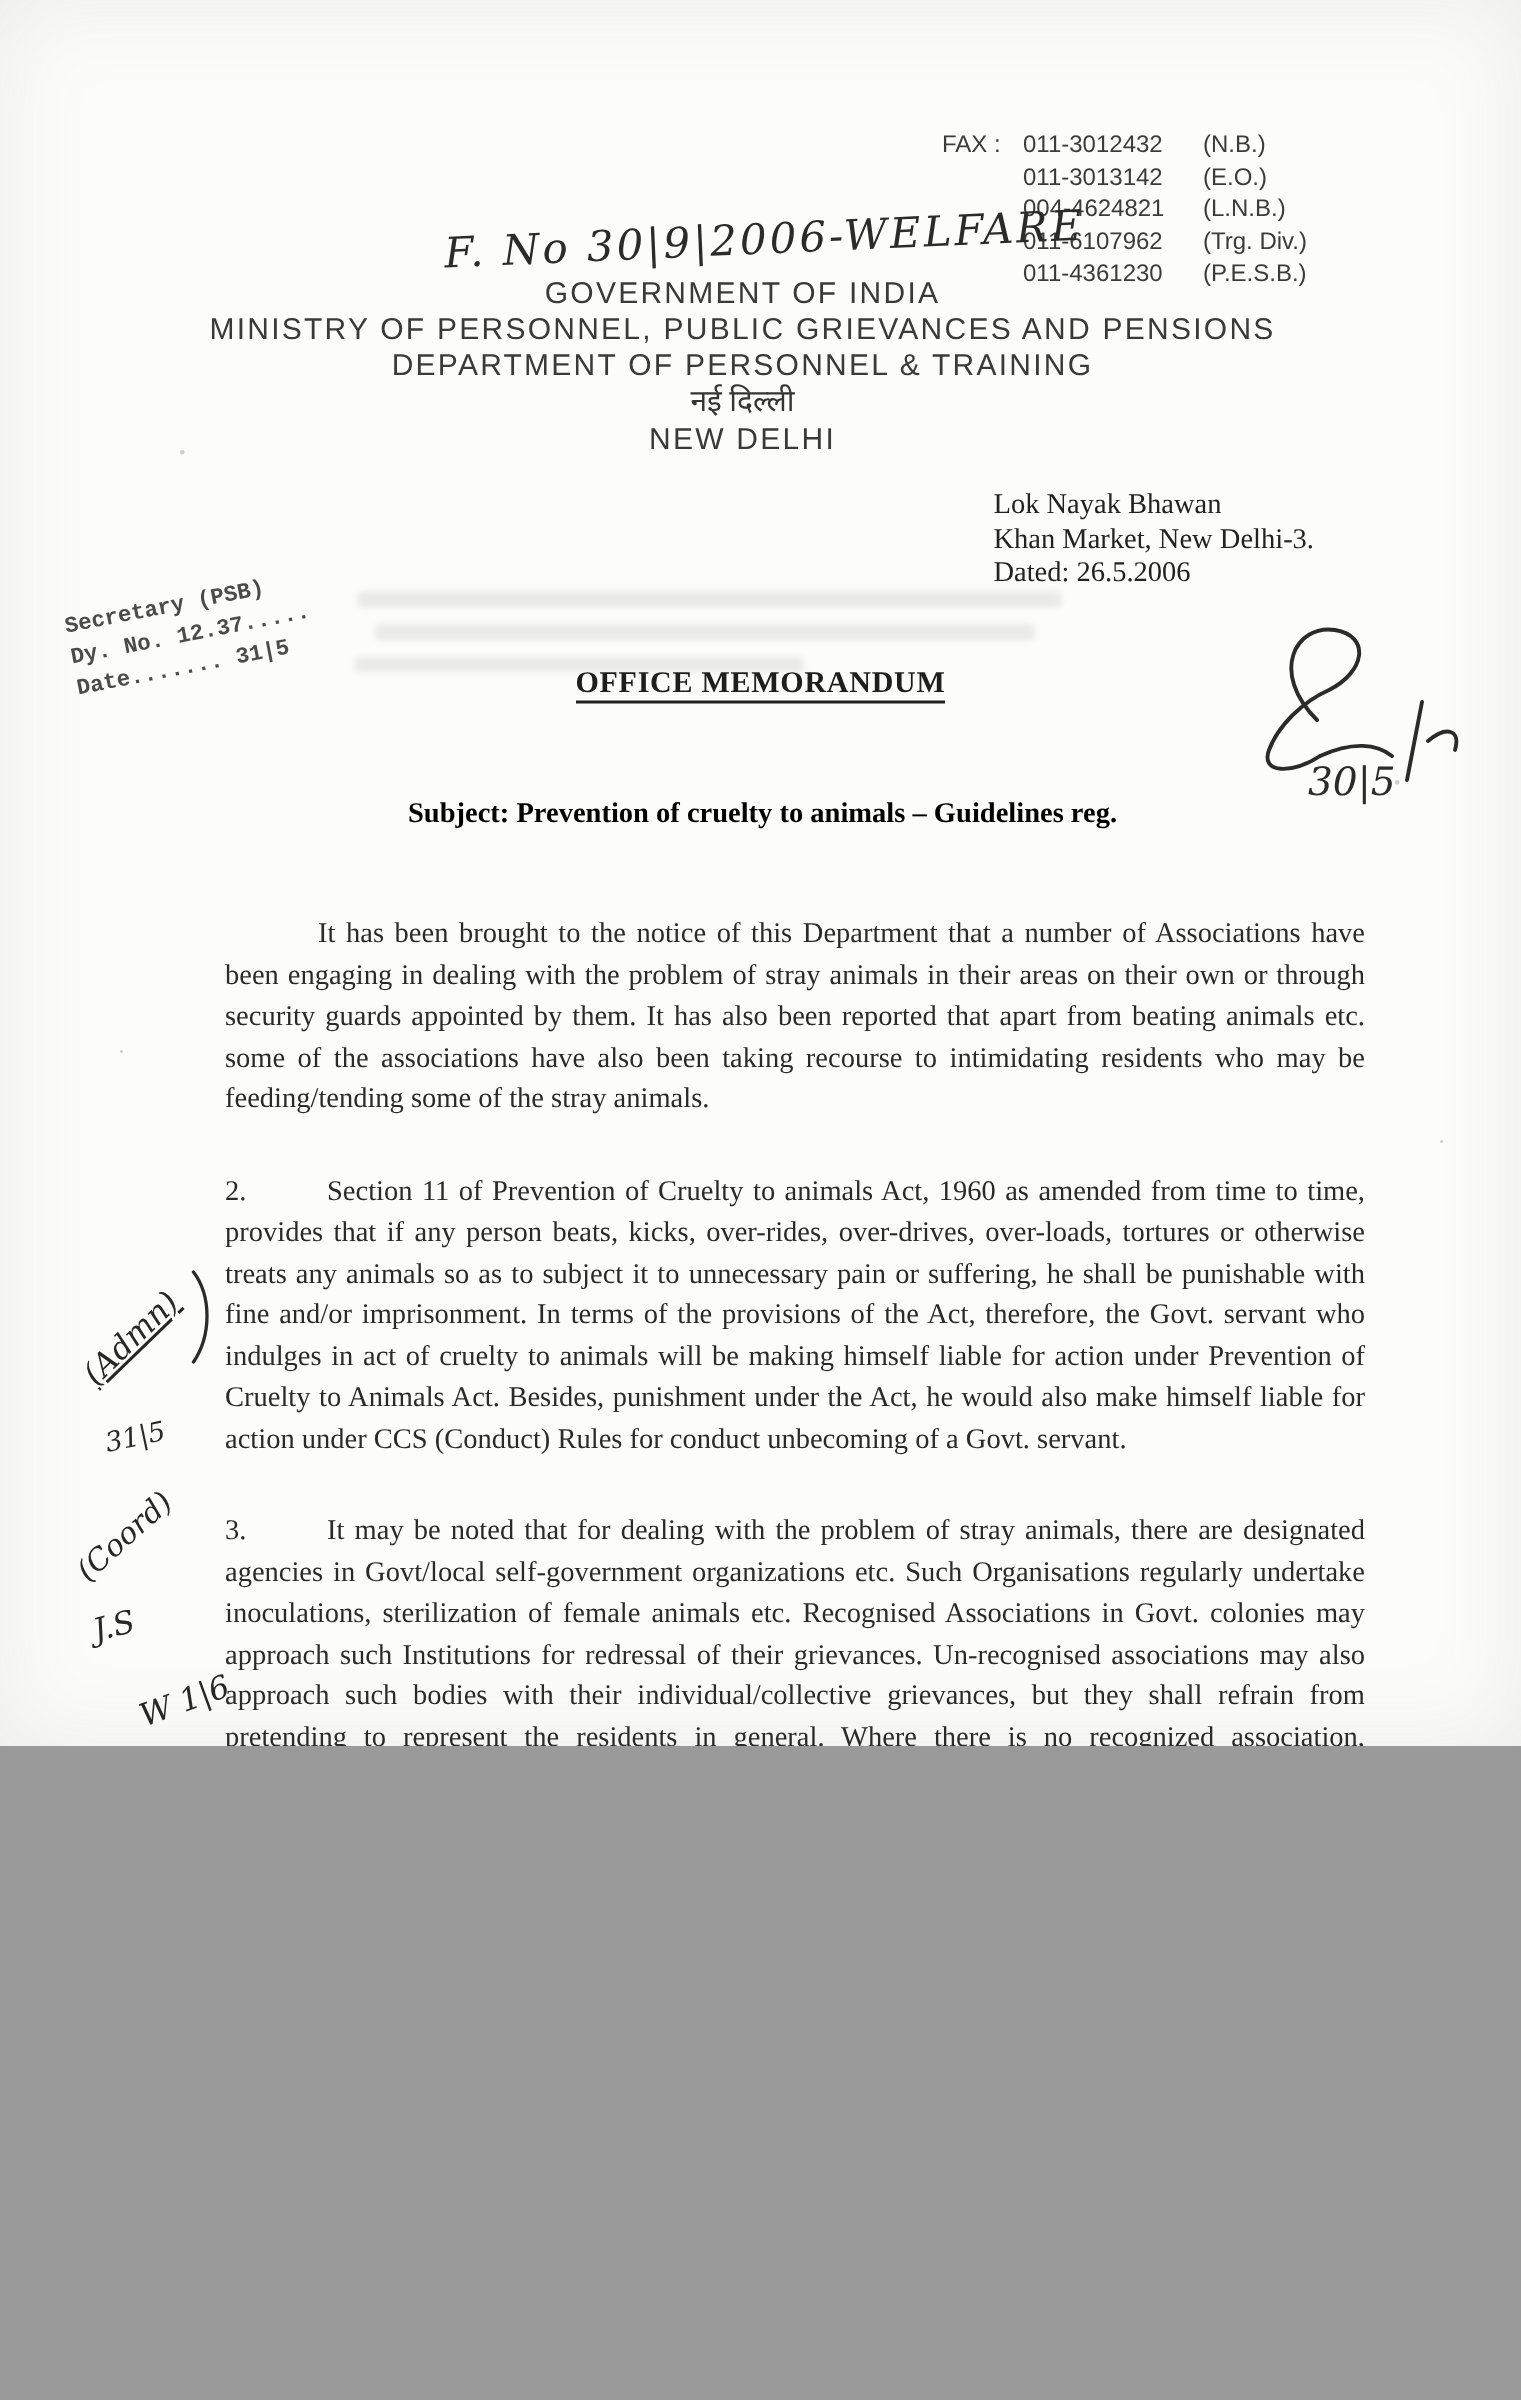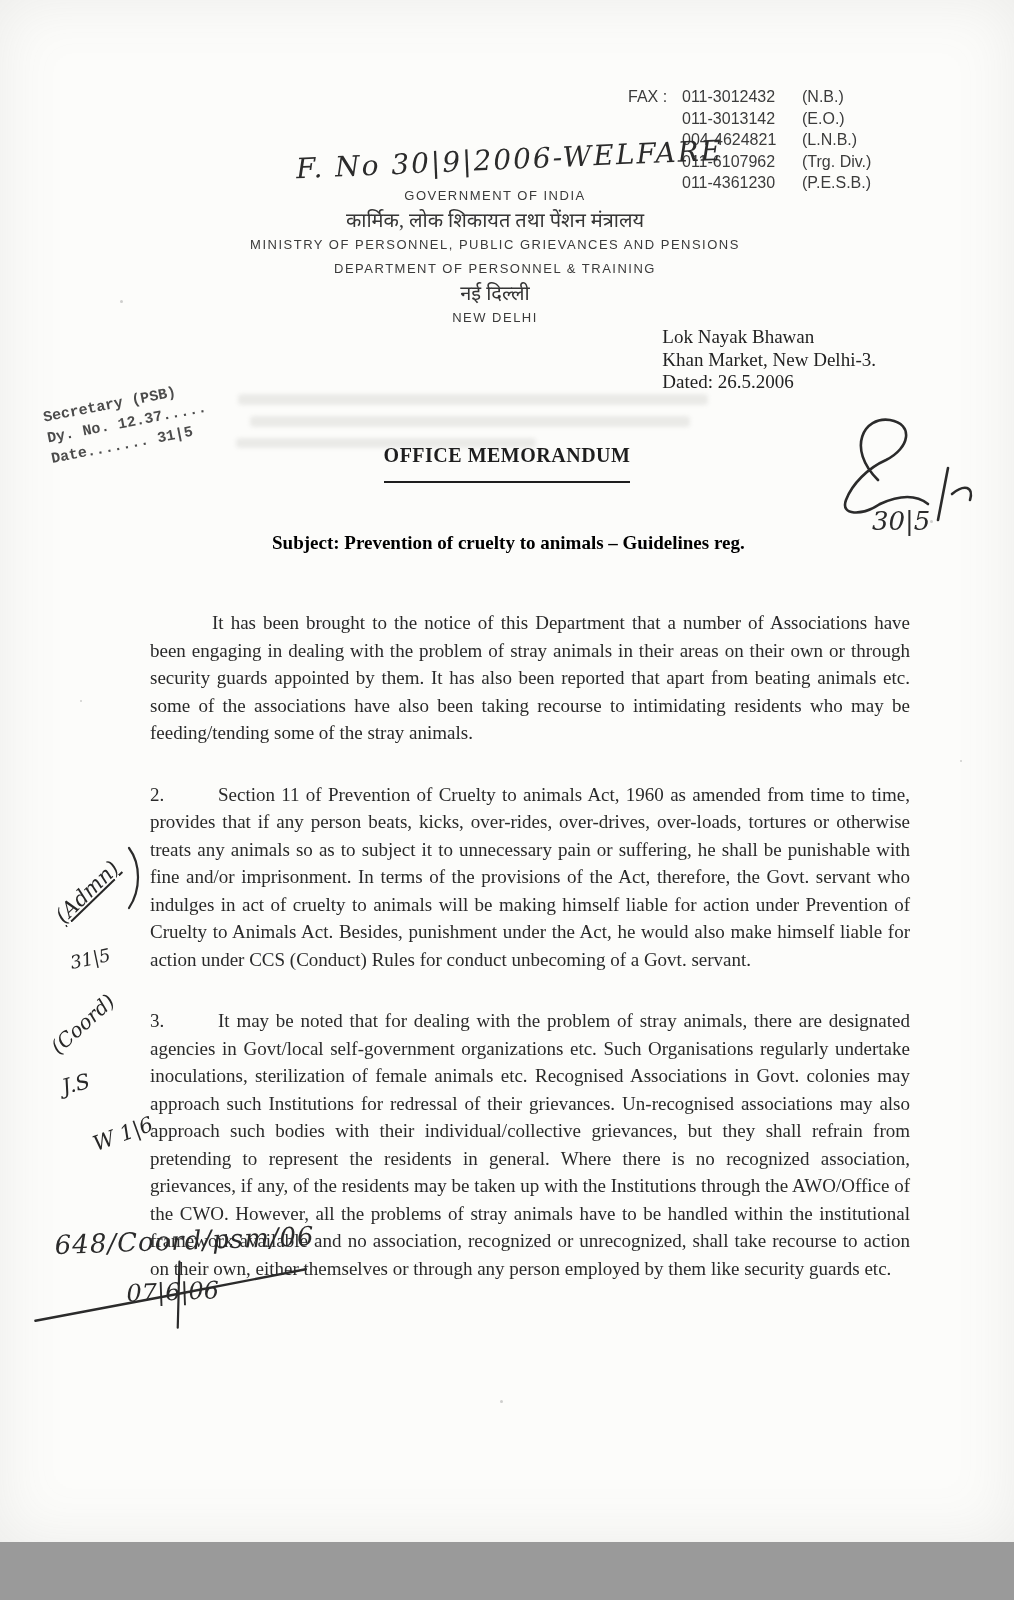--- a/index.html
+++ b/index.html
@@ -1,48 +1,48 @@
 <!DOCTYPE html>
 <html><head>
 <meta charset="utf-8">
 <style>
   html,body{margin:0;padding:0;background:#9a9a9a;}
   .page{
-    position:relative;width:1014px;height:1542px;margin:0 auto;
+    position:relative;width:1014px;height:1164px;margin:0 auto;
     background:#fcfcfa;overflow:hidden;
     font-family:"Liberation Serif",serif;color:#2f2f2f;
     box-shadow:inset 0 0 60px rgba(120,120,120,.12);
   }
   
   .fax{position:absolute;left:628px;top:86px;font-family:"Liberation Sans",sans-serif;font-size:16px;color:#3b3b3b;line-height:21.5px;}
   .fax-row{display:grid;grid-template-columns:52px 118px auto;column-gap:2px;}
   .fax-label{white-space:nowrap;}
   
   .hand{font-family:"DejaVu Serif",serif;font-style:italic;color:#2b2b2b;}
   .fno{position:absolute;left:296px;top:143px;font-size:28px;letter-spacing:2px;transform:rotate(-2.5deg);}
   
   .letterhead{position:absolute;left:90px;top:184px;width:810px;text-align:center;}
   .lh-hi{font-size:20px;line-height:25px;color:#353535;}
-  .lh-en{font-family:"Liberation Sans",sans-serif;font-size:13px;line-height:24px;letter-spacing:1.5px;color:#3a3a3a;}
+  .lh-en{font-family:"Liberation Sans",sans-serif;font-size:20px;line-height:24px;letter-spacing:1.5px;color:#3a3a3a;}
   
   .address{position:absolute;right:138px;top:326px;text-align:left;font-size:19px;line-height:22.5px;color:#222;}
   
   .stamp{
     position:absolute;left:46px;top:392px;transform:rotate(-11deg);
     font-family:"Liberation Mono",monospace;font-weight:bold;font-size:15px;
     line-height:21px;color:#3d3d3d;opacity:.92;white-space:nowrap;
   }
   
   .smudge{position:absolute;background:#9a9a93;filter:blur(2.2px);opacity:.18;border-radius:4px;}
   
   .om-title{
     position:absolute;left:0;top:444px;width:1014px;text-align:center;
     font-size:20px;font-weight:bold;letter-spacing:.5px;color:#1e1e1e;
   }
-  .om-title span{border-bottom:2.5px solid #1e1e1e;padding-bottom:15px;}
+  .om-title span{border-bottom:2.5px solid #1e1e1e;padding-bottom:1px;}
   .subject{position:absolute;left:272px;top:532px;font-size:19px;font-weight:bold;color:#000000;}
   
   .bodytext{position:absolute;left:150px;top:592px;width:760px;font-size:19px;line-height:27.5px;text-align:justify;color:#2a2a2a;margin-top:17px;}
   .bodytext p{margin:0 0 34px 0;}
   .p-first{text-indent:62px;}
   .p-num{display:inline-block;width:68px;text-indent:0;}
   
   .sig{position:absolute;left:806px;top:408px;}
   
   .mnote{position:absolute;font-family:"DejaVu Serif",serif;font-style:italic;color:#272727;white-space:nowrap;}
@@ -90,21 +90,20 @@
       <span></span>
       <span>011-4361230</span>
       <span>(P.E.S.B.)</span>
     </div>
   </div>
 
   <div class="hand fno">F. No 30|9|2006-WELFARE</div>
 
   <div class="letterhead">
     <div class="lh-en">GOVERNMENT OF INDIA</div>
-    <div class="lh-hi">कार्मिक, लोक शिकायत तथा पेंशन मंत्रालय</div>
     <div class="lh-en">MINISTRY OF PERSONNEL, PUBLIC GRIEVANCES AND PENSIONS</div>
     <div class="lh-en">DEPARTMENT OF PERSONNEL &amp; TRAINING</div>
     <div class="lh-hi">नई दिल्ली</div>
     <div class="lh-en">NEW DELHI</div>
   </div>
 
   <div class="address">
     <div>Lok Nayak Bhawan</div>
     <div>Khan Market, New Delhi-3.</div>
     <div>Dated: 26.5.2006</div>

